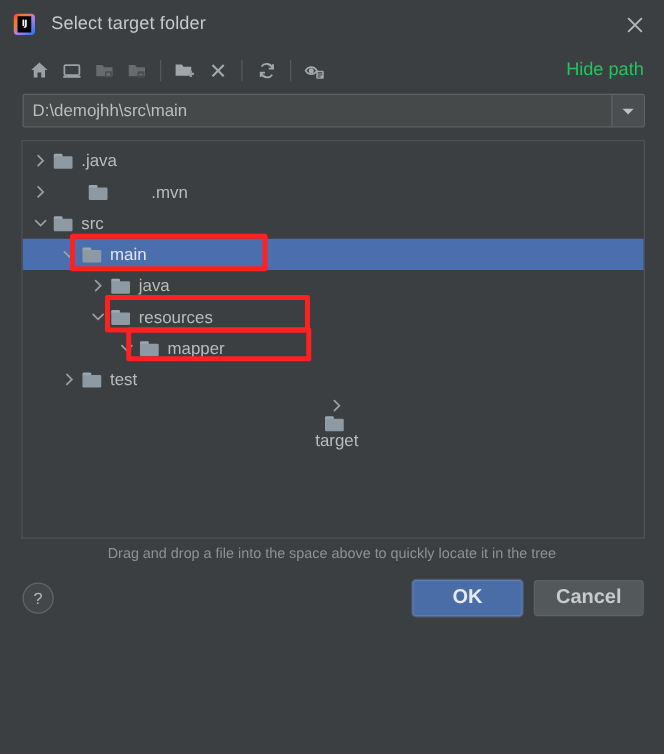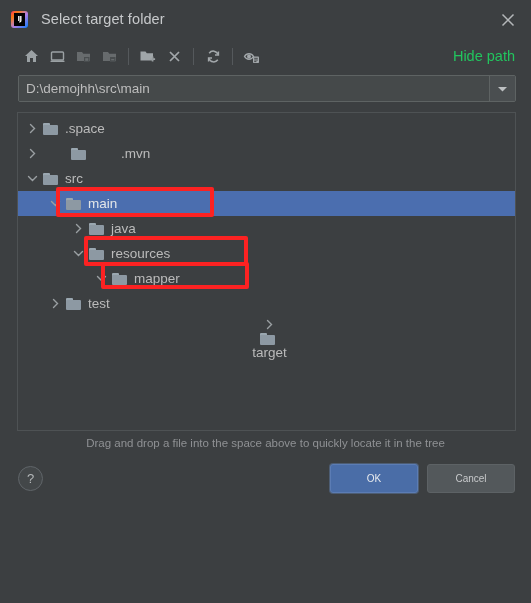--- a/index.html
+++ b/index.html
@@ -245,27 +245,28 @@
     align-items: center;
     justify-content: center;
     cursor: pointer;
     flex: none;
   }
   .btn-spacer { flex: 1; }
   .btn {
     min-width: 88px;
     height: 29px;
     border-radius: 3px;
-    font-size: 10px;
+    font-size: 16px;
     display: flex;
     align-items: center;
     justify-content: center;
     cursor: pointer;
     margin-left: 9px;
     box-sizing: border-box;
+    font-weight: bold;
   }
   .btn.primary {
     background: #4a6da7;
     border: 1px solid #5b7cb4;
     color: #e7eaee;
     box-shadow: 0 0 0 1px rgba(110,150,210,0.35);
   }
   .btn.secondary {
     background: #53585b;
     border: 1px solid #5d6265;
@@ -373,21 +374,21 @@
 
   <div class="tree-wrap">
     <div class="tree" id="tree-root">
         <div class="tree-row" style="padding-left: 6px;">
           <span class="chev">
             <svg width="9" height="11" viewBox="0 0 9 11">
               <path d="M2.5 1.5 L6.5 5.5 L2.5 9.5" stroke="#9a9fa2" stroke-width="1.4" fill="none" stroke-linecap="round"></path>
             </svg>
           </span>
           <span class="folder-ico"></span>
-          <span class="tree-label">.space</span>
+          <span class="tree-label">.java</span>
         </div>
         <div class="tree-row" style="padding-left: 6px; gap: 28px;">
           <span class="chev">
             <svg width="9" height="11" viewBox="0 0 9 11">
               <path d="M2.5 1.5 L6.5 5.5 L2.5 9.5" stroke="#9a9fa2" stroke-width="1.4" fill="none" stroke-linecap="round"></path>
             </svg>
           </span>
           <span class="folder-ico"></span>
           <span class="tree-label">.mvn</span>
         </div>

